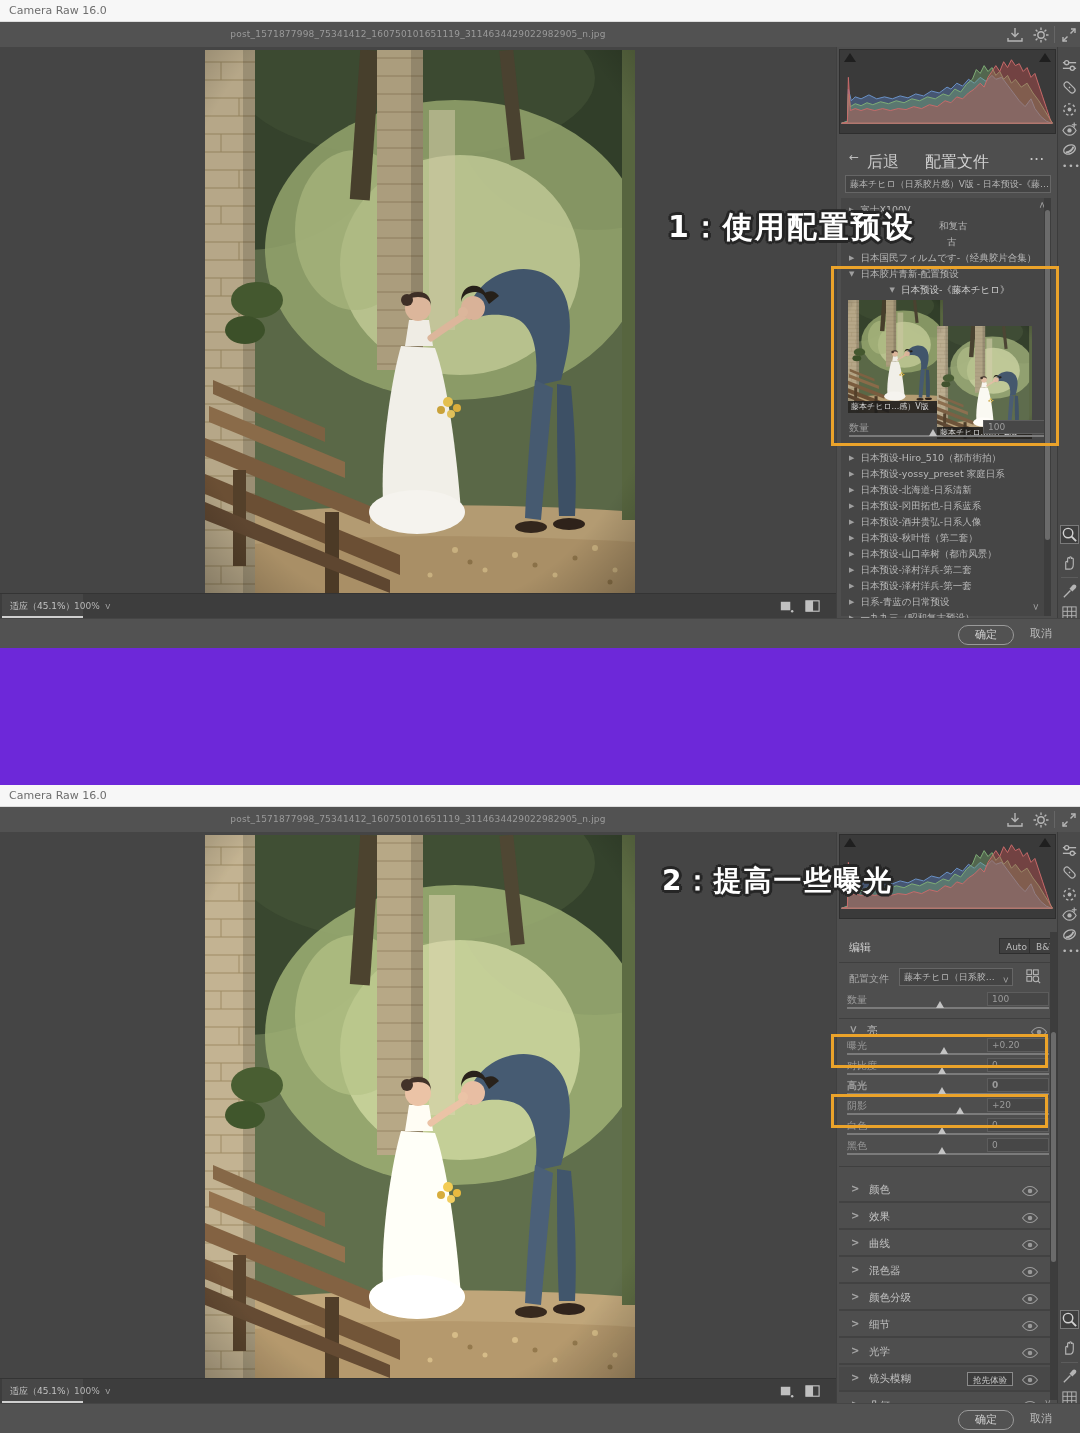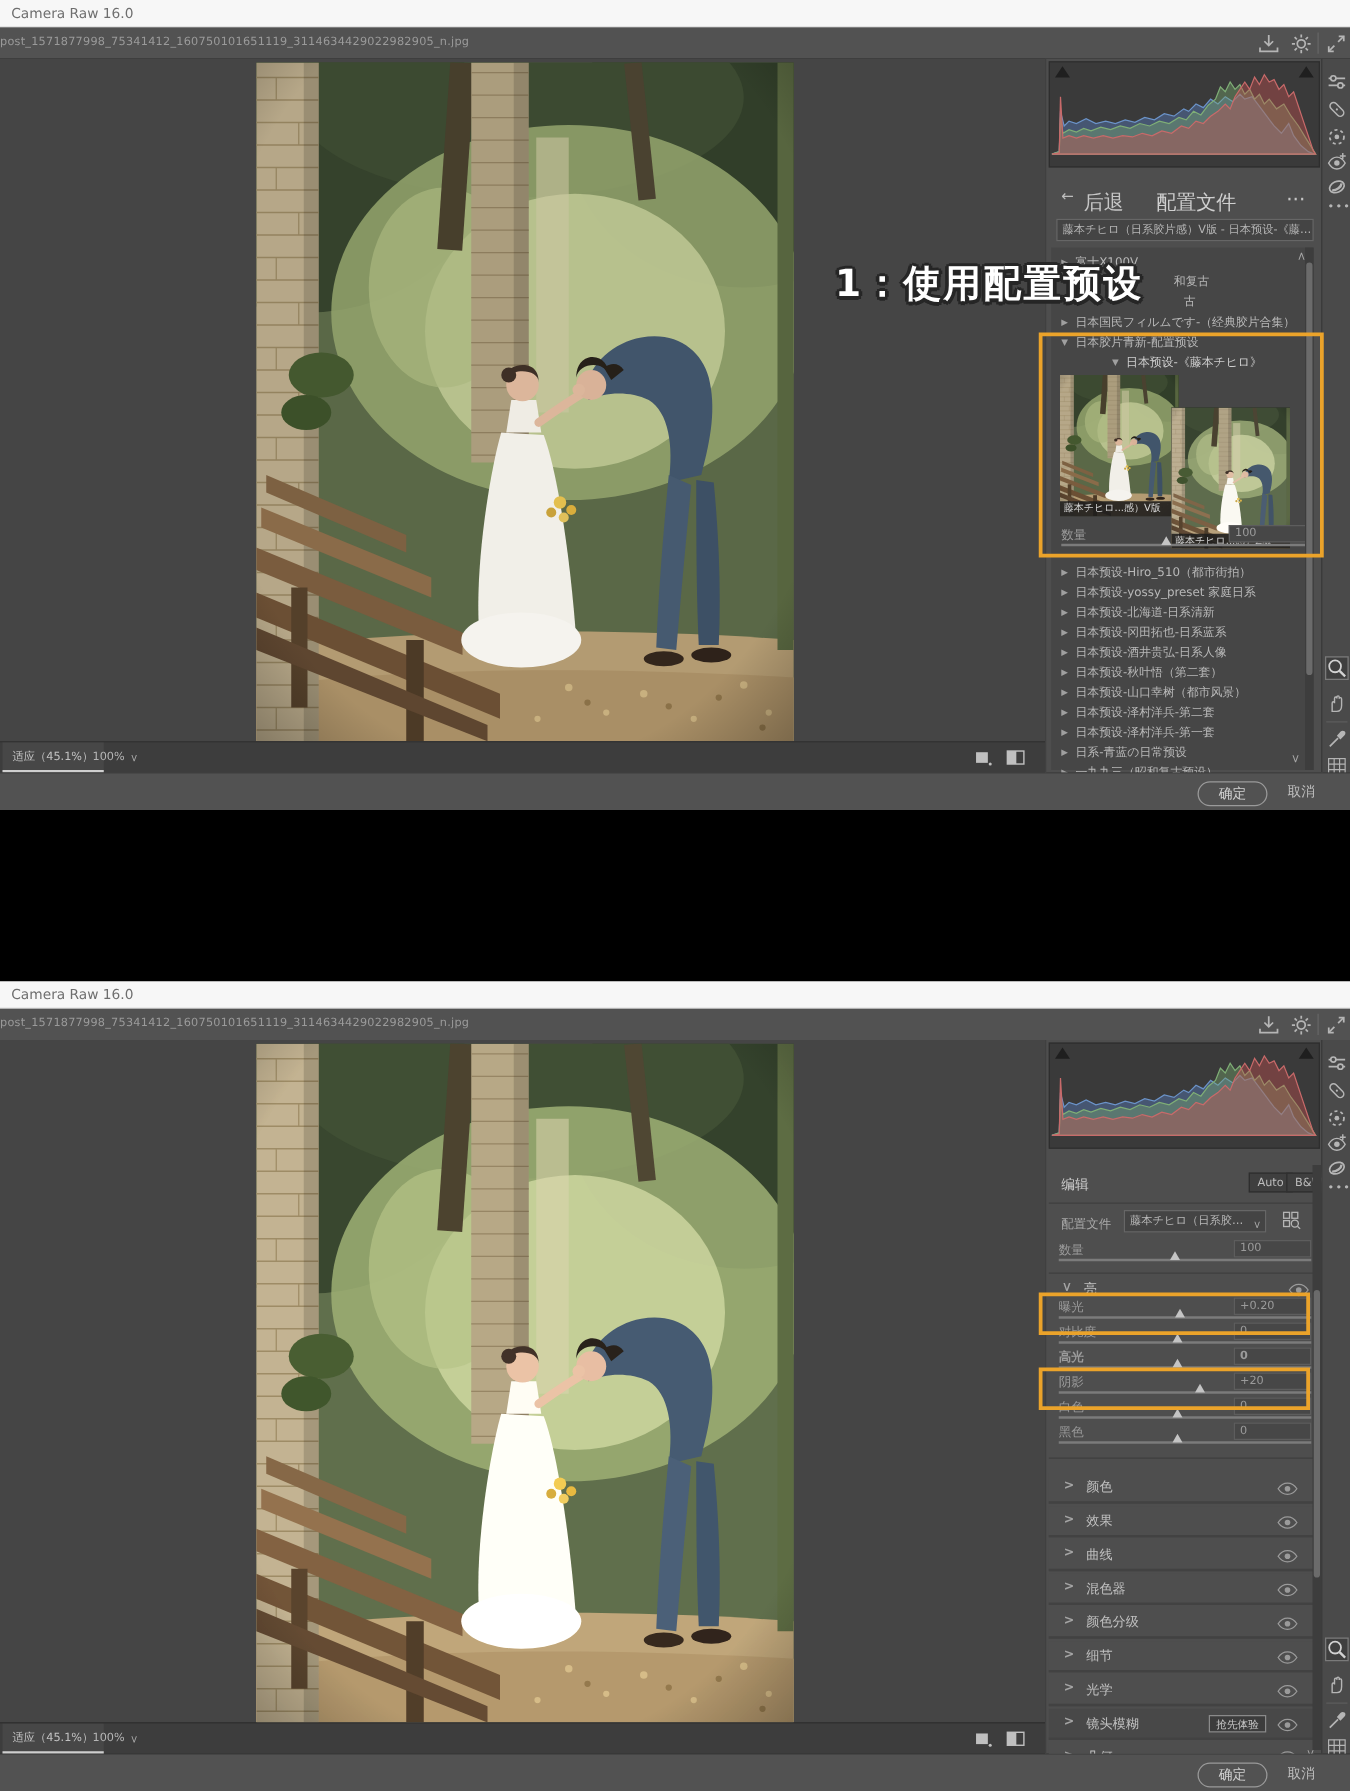--- a/index.html
+++ b/index.html
@@ -1,23 +1,23 @@
 <!DOCTYPE html>
 <html><head>
 <meta charset="utf-8">
 <style>
   html,body{margin:0;padding:0;background:#fff;}
-  .page{position:relative;width:1080px;height:1433px;background:#000000;overflow:hidden;
+  .page{position:relative;width:1080px;height:1433px;background:#6d28d9;overflow:hidden;
         font-family:"DejaVu Sans","Liberation Sans",sans-serif;}
   .abs{position:absolute;}
   
   .titlebar{position:absolute;left:0;width:1080px;height:22px;background:#f7f7f7;border-bottom:1px solid #ddd;
             color:#6e6e6e;font-size:11px;line-height:22px;padding-left:9px;box-sizing:border-box;}
   .toolbar{position:absolute;left:0;width:1080px;height:25px;background:#525252;}
-  .fname{position:absolute;left:0;width:836px;text-align:left;top:7px;font-size:9px;color:#9a9a9a;letter-spacing:.2px;}
+  .fname{position:absolute;left:0;width:836px;text-align:center;top:7px;font-size:9px;color:#9a9a9a;letter-spacing:.2px;}
   .canvas{position:absolute;left:0;width:836px;height:546px;background:#454545;}
   .bottombar{position:absolute;left:0;width:836px;height:25px;background:#3d3d3d;border-top:1px solid #343434;box-sizing:border-box;}
   .fittab{position:absolute;left:2px;top:0;height:24px;line-height:24px;padding:0 8px;font-size:9px;color:#c2c2c2;
           background:#474747;border-bottom:2px solid #cfcfcf;box-sizing:border-box;}
   .zoomval{position:absolute;left:68px;top:0;height:24px;line-height:24px;font-size:9px;color:#b5b5b5;padding:0 6px;}
   .zchev{position:absolute;left:104px;top:8px;font-size:8px;color:#aaa;display:inline-block;transform:rotate(90deg);}
   .panel{position:absolute;left:836px;width:221px;background:#4e4e4e;border-left:1px solid #404040;box-sizing:border-box;}
   .hist{position:absolute;left:2px;top:2px;width:217px;height:85px;background:#3a3a3a;border:1px solid #2e2e2e;box-sizing:border-box;}
   .cliptri{position:absolute;width:0;height:0;border-left:6px solid transparent;border-right:6px solid transparent;border-bottom:9px solid #1f1f1f;}
   .toolstrip{position:absolute;left:1057px;width:23px;background:#4a4a4a;border-left:1px solid #3c3c3c;box-sizing:border-box;}
@@ -593,15 +593,16 @@
         </svg>
     </div>
 
     <div class="footer" style="top:618px;">
       <div class="okbtn" style="left:958px;top:6px;">确定</div>
       <div class="cancelbtn" style="left:1030px;top:6px;">取消</div>
     </div>
 
     <div class="obox" style="left:831px;top:249px;width:217px;height:34px;"></div>
     <div class="obox" style="left:831px;top:309px;width:217px;height:34px;"></div>
+    <div class="annot" style="left:662px;top:77px;font-size:28px;">2：提高一些曝光</div>
   </div>
 
 </div>
 
 </body></html>

